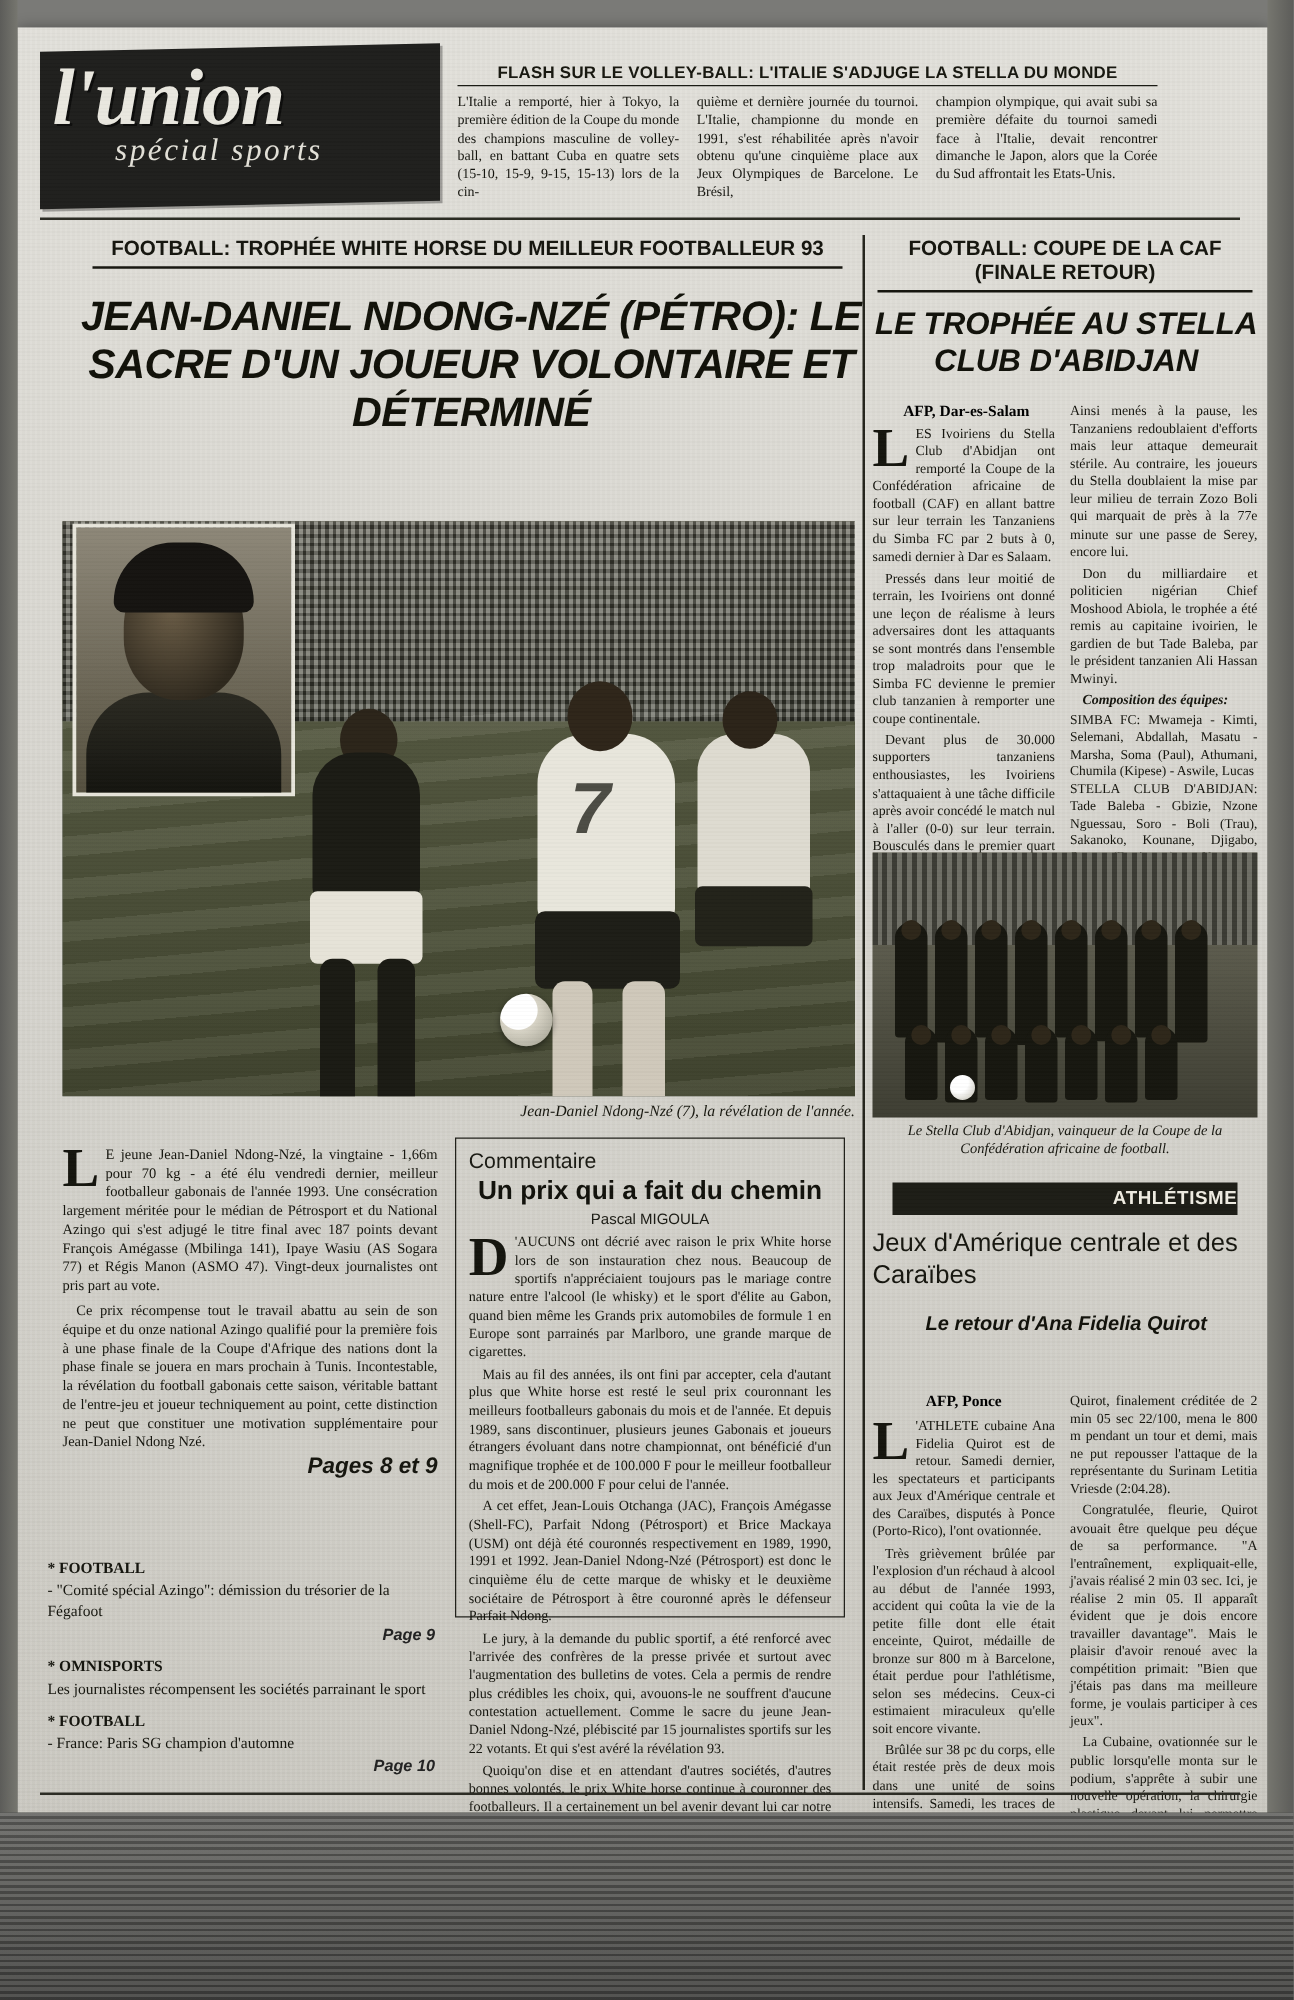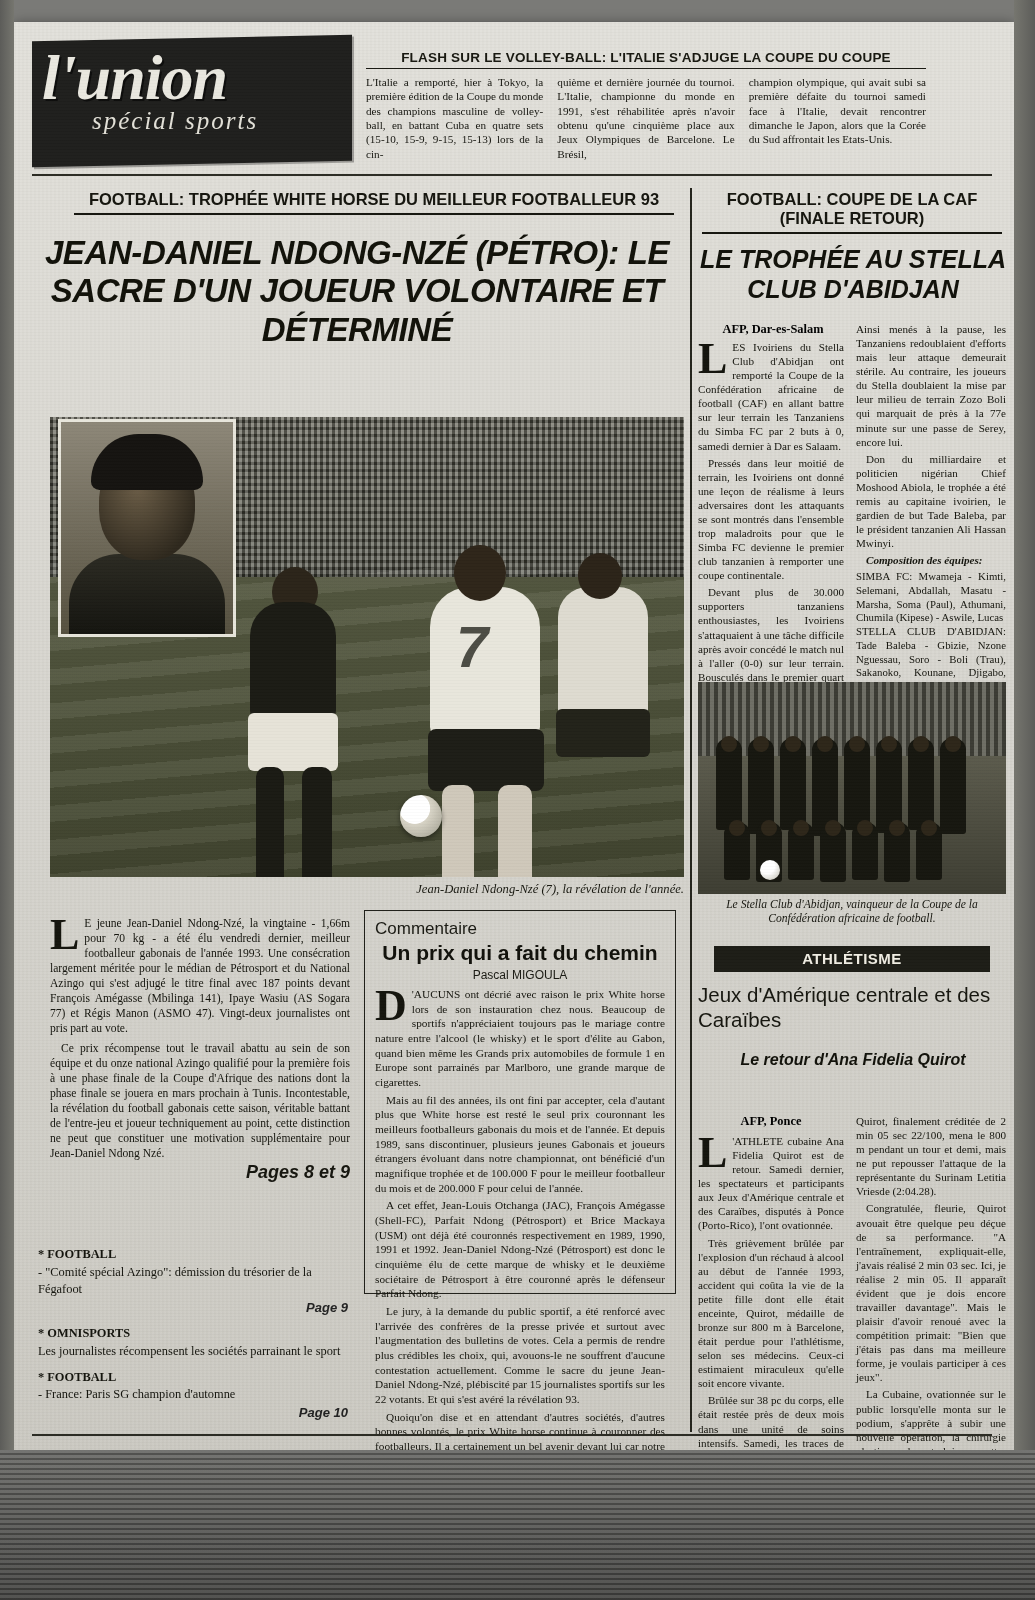--- a/index.html
+++ b/index.html
@@ -124,21 +124,21 @@
     text-align: center;
     font-family: "Liberation Sans", sans-serif;
     font-weight: bold;
     font-size: 16.5px;
     color: #15150e;
     border-bottom: 2px solid #15150e;
     padding-bottom: 4px;
   }
   .headline-main {
     position: absolute;
-    left: 28px; top: 212px; width: 630px;
+    left: 48px; top: 212px; width: 630px;
     text-align: center;
     font-family: "Liberation Sans", sans-serif;
     font-weight: bold;
     font-style: italic;
     font-size: 33px;
     line-height: 1.16;
     letter-spacing: -.4px;
     color: #111109;
   }
 
@@ -379,21 +379,21 @@
   .tp-ball { position:absolute; left:62px; top:178px; width:20px; height:20px; border-radius:50%;
     background: radial-gradient(circle at 35% 30%, #fff 0 40%, #bdbaac 100%); }
   .team-caption {
     position: absolute; left: 684px; top: 876px; width: 308px;
     text-align: center; font-style: italic; font-size: 11.6px; line-height:1.25; color:#16160f;
   }
   .ath-bar {
     position: absolute; left: 700px; top: 924px; width: 276px; height: 26px;
     background: #1d1d16; color:#efece2;
     font-family:"Liberation Sans",sans-serif; font-weight: bold; font-size: 15px;
-    text-align:center; line-height:26px; letter-spacing:.5px;
+    text-align:right; line-height:26px; letter-spacing:.5px;
   }
   .ath-kicker {
     position: absolute; left: 684px; top: 960px; width: 310px;
     font-family:"Liberation Sans",sans-serif; font-size: 20.5px; line-height:1.22; color:#16160f;
   }
   .ath-title {
     position: absolute; left: 684px; top: 1028px; width: 310px;
     text-align:center;
     font-family:"Liberation Sans",sans-serif; font-weight:bold; font-style:italic;
     font-size: 16px; line-height:1.2; color:#11110a;
@@ -416,21 +416,21 @@
   <div class="sheet">
 
     <div class="masthead">
       <div class="masthead-inner">
         <div class="logo-union">l'union</div>
         <div class="logo-sub">spécial sports</div>
       </div>
     </div>
 
     <div class="flash">
-      <div class="flash-title smallcaps">FLASH SUR LE VOLLEY-BALL: L'ITALIE S'ADJUGE LA COUPE DU COUPE</div>
+      <div class="flash-title smallcaps">FLASH SUR LE VOLLEY-BALL: L'ITALIE S'ADJUGE LA STELLA DU MONDE</div>
       <div class="flash-cols">
         <div>L'Italie a remporté, hier à Tokyo, la première édition de la Coupe du monde des champions masculine de volley-ball, en battant Cuba en quatre sets (15-10, 15-9, 9-15, 15-13) lors de la cin-</div>
         <div>quième et dernière journée du tournoi. L'Italie, championne du monde en 1991, s'est réhabilitée après n'avoir obtenu qu'une cinquième place aux Jeux Olympiques de Barcelone. Le Brésil,</div>
         <div>champion olympique, qui avait subi sa première défaite du tournoi samedi face à l'Italie, devait rencontrer dimanche le Japon, alors que la Corée du Sud affrontait les Etats-Unis.</div>
       </div>
     </div>
 
     <div class="rule" style="left:18px; top:152px; width:960px; height:2px;"></div>
 
     <div class="sec-head-left smallcaps">FOOTBALL: TROPHÉE WHITE HORSE DU MEILLEUR FOOTBALLEUR 93</div>

